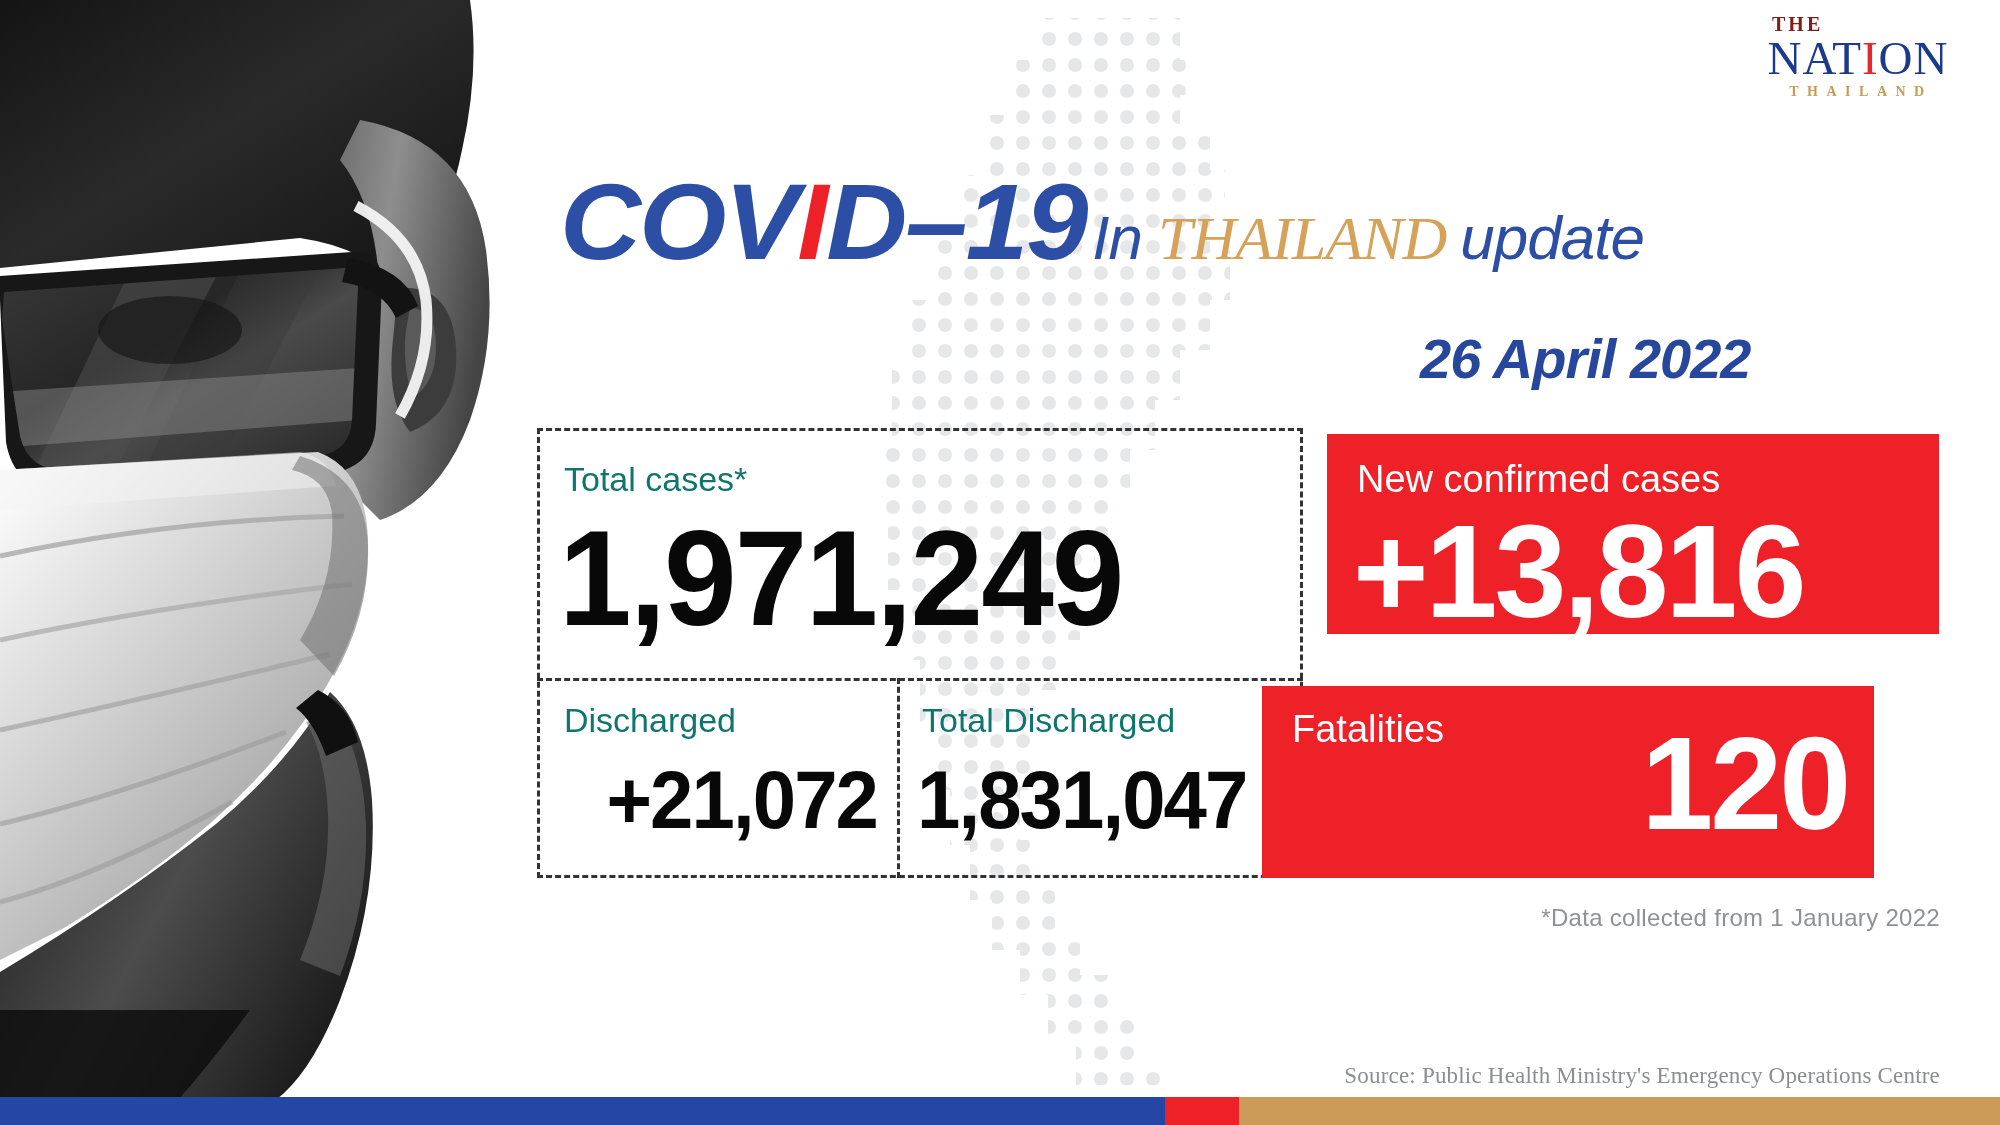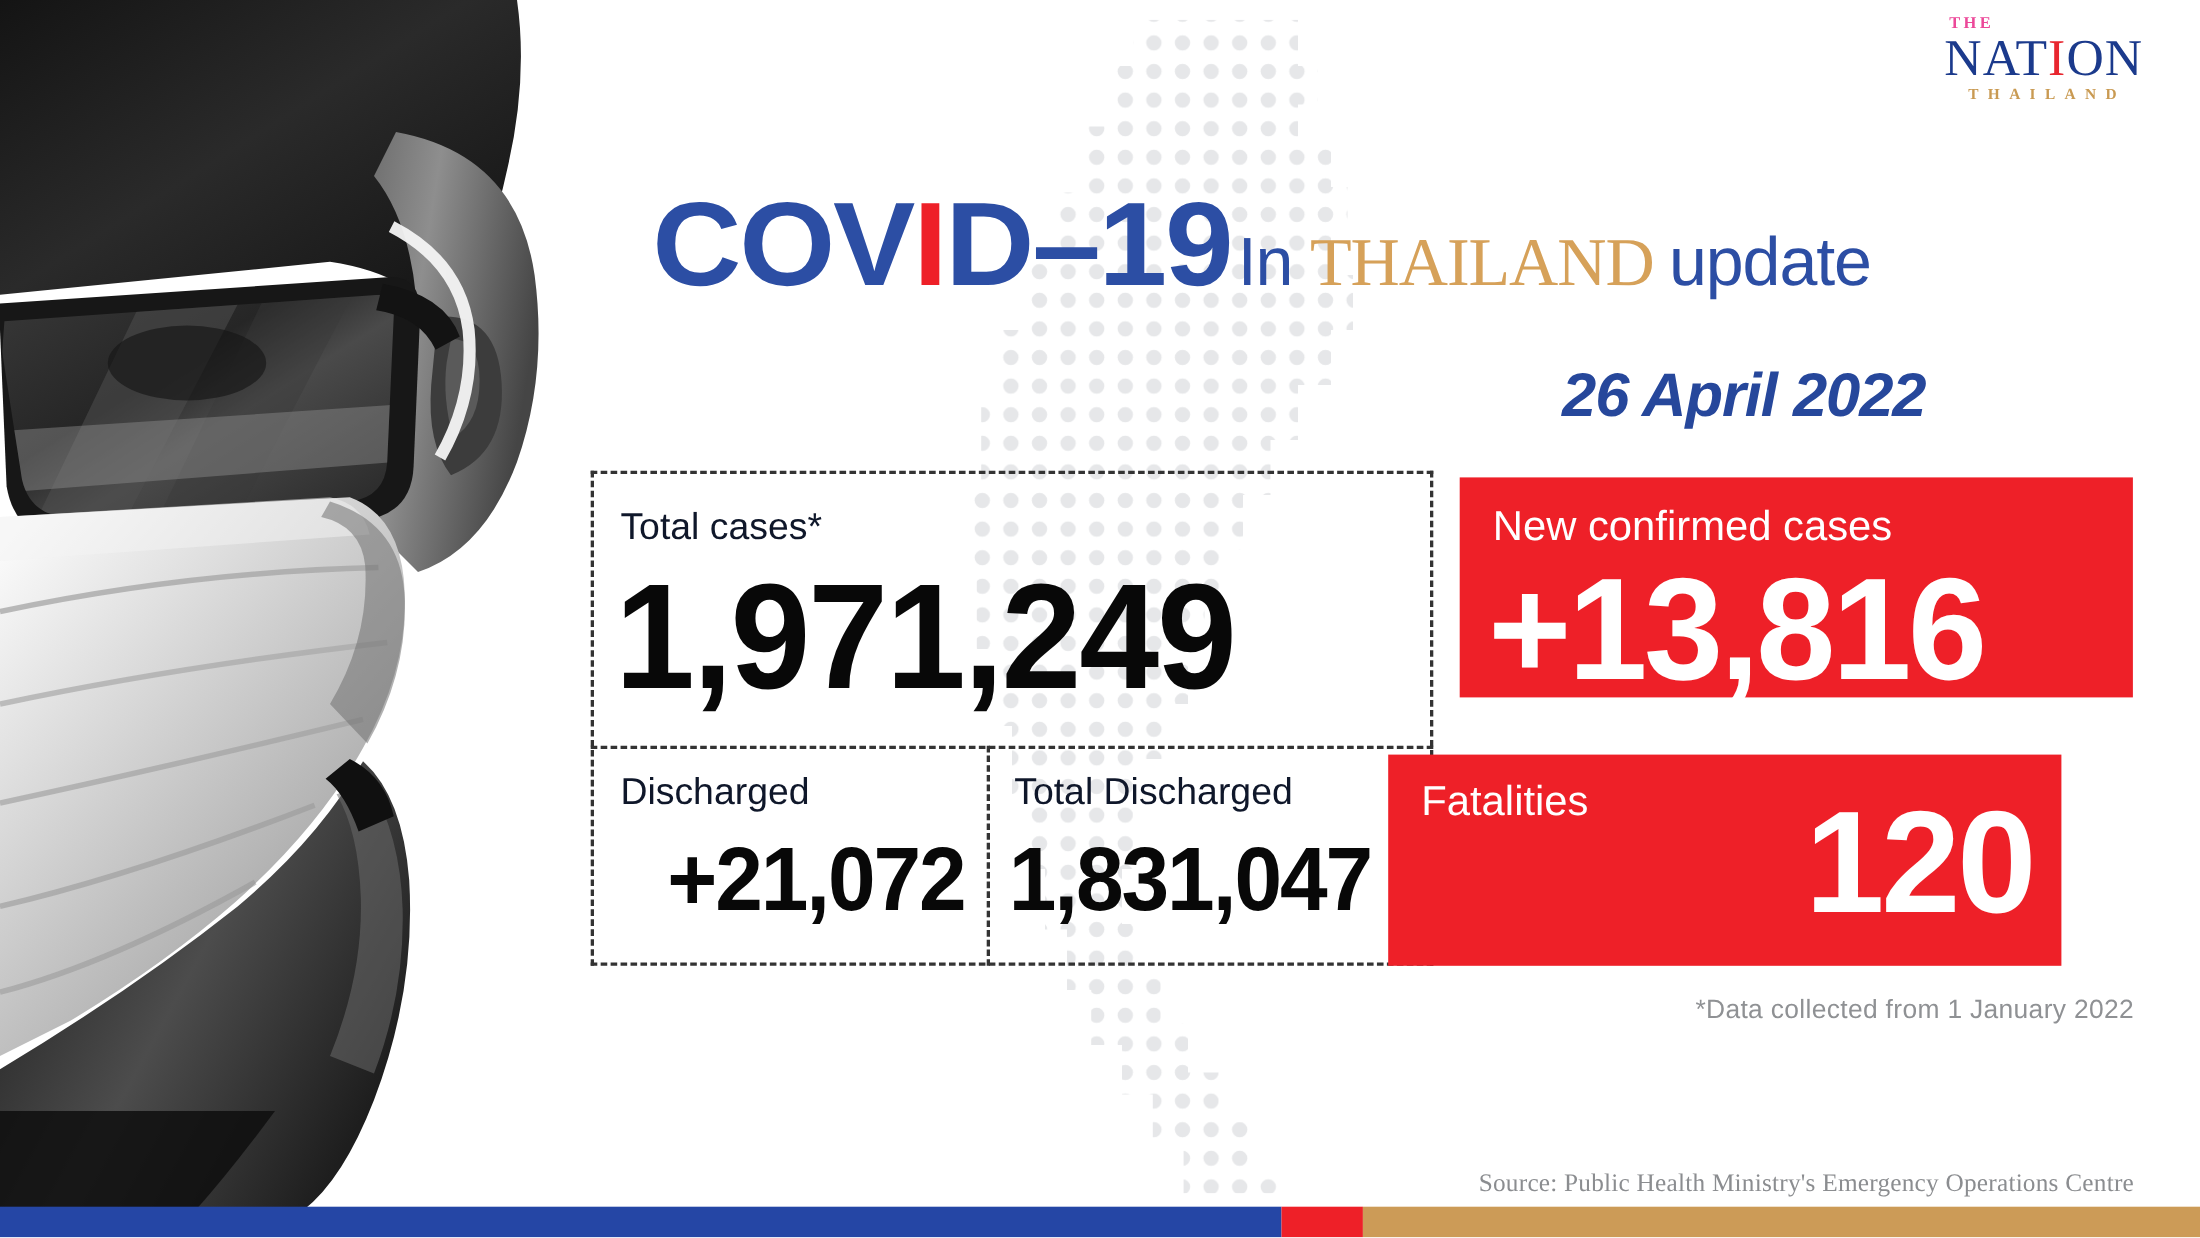--- a/index.html
+++ b/index.html
@@ -15,30 +15,30 @@
   
   #dotmap { position:absolute; left:880px; top:0px; width:460px; height:1085px; }
   #dotmap svg { display:block; }
 
   
   #photo { position:absolute; left:0; top:0; width:560px; height:1100px; }
   #photo svg { display:block; }
 
   
   #logo { position:absolute; right:22px; top:14px; width:240px; text-align:center; line-height:1; }
-  .logo-the { font-family:"Liberation Serif", serif; font-weight:bold; font-size:15px;
-              letter-spacing:3px; color:#ec4899; display:block; text-align:left; padding-left:34px; }
+  .logo-the { font-family:"Liberation Serif", serif; font-weight:bold; font-size:20px;
+              letter-spacing:3px; color:#7f1d1d; display:block; text-align:left; padding-left:34px; }
   .logo-nation { font-family:"Liberation Serif", serif; font-weight:normal; font-size:47px;
                  color:#1b3a8c; display:block; letter-spacing:1px; line-height:1.05; }
   .logo-nation .hl { color:#e8262f; }
   .logo-thailand { font-family:"Liberation Serif", serif; font-size:14px; font-weight:bold;
                    letter-spacing:8.5px; color:#c99a52; display:block; padding-left:6px; margin-top:2px; }
 
   
-  #headline { position:absolute; left:593px; top:168px; }
+  #headline { position:absolute; left:560px; top:168px;font-style:italic; }
   .covid {
     font-family:"Liberation Sans", sans-serif; font-weight:bold; font-size:108px;
     color:#2c4ea4; letter-spacing:-2px; line-height:1;
     display:inline-block; vertical-align:baseline;
     transform:scaleX(1.04); transform-origin:left bottom;
   }
   .covid .redi { color:#ee2028; }
   .in-word { font-family:"Liberation Sans", sans-serif; font-weight:normal; font-size:62px;
              color:#2c4ea4; display:inline-block; vertical-align:baseline;
              margin-left:26px; letter-spacing:-1px; }
@@ -50,21 +50,21 @@
                  margin-left:14px; letter-spacing:-1px; }
   #datetext { position:absolute; left:1420px; top:326px; font-weight:bold; font-size:56px;
               color:#26479b; letter-spacing:-1px; white-space:nowrap;font-style:italic; }
 
   
   #leftbox { position:absolute; left:537px; top:428px; width:766px; height:450px; }
   .dash-outer { position:absolute; inset:0; border:3px dashed #333; }
   .dash-divider-h { position:absolute; left:0; right:0; top:250px; border-top:3px dashed #333; }
   .dash-divider-v { position:absolute; top:250px; bottom:0; left:360px; border-left:3px dashed #333; }
 
-  .cell-label { position:absolute; font-size:34px; color:#0f172a; font-weight:normal;
+  .cell-label { position:absolute; font-size:34px; color:#0f766e; font-weight:normal;
                 letter-spacing:0px; white-space:nowrap; }
   .cell-value { position:absolute; font-weight:bold; color:#080808; white-space:nowrap;
                 letter-spacing:-2px; }
 
   #total-label { left:27px; top:32px; }
   #total-value { left:22px; top:72px; font-size:136px; transform:scaleX(0.96); transform-origin:left top; }
 
   #disch-label { left:27px; top:273px; }
   #disch-value { left:30px; top:325px; font-size:82px; width:310px; text-align:right;
                  transform:scaleX(0.95); transform-origin:right top; }

